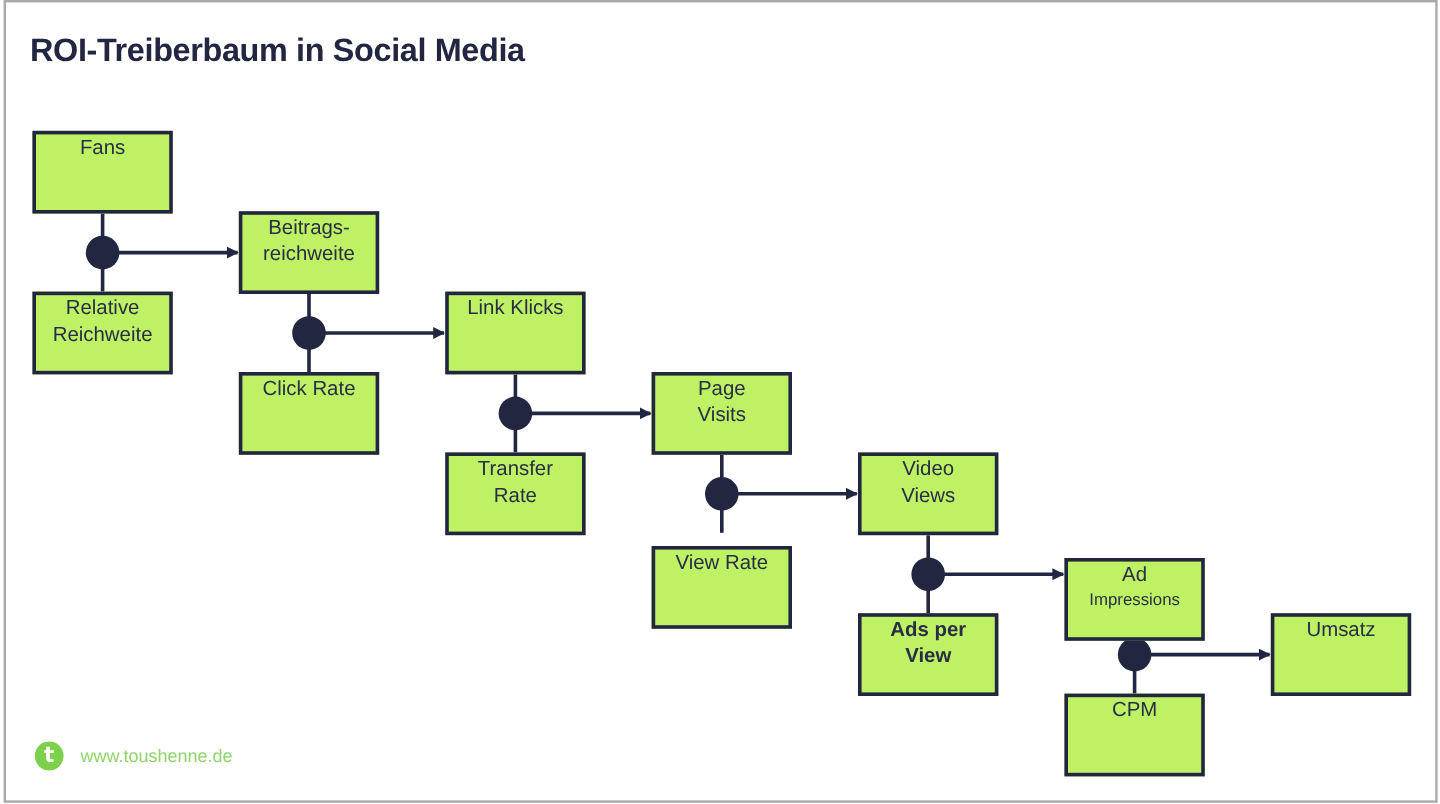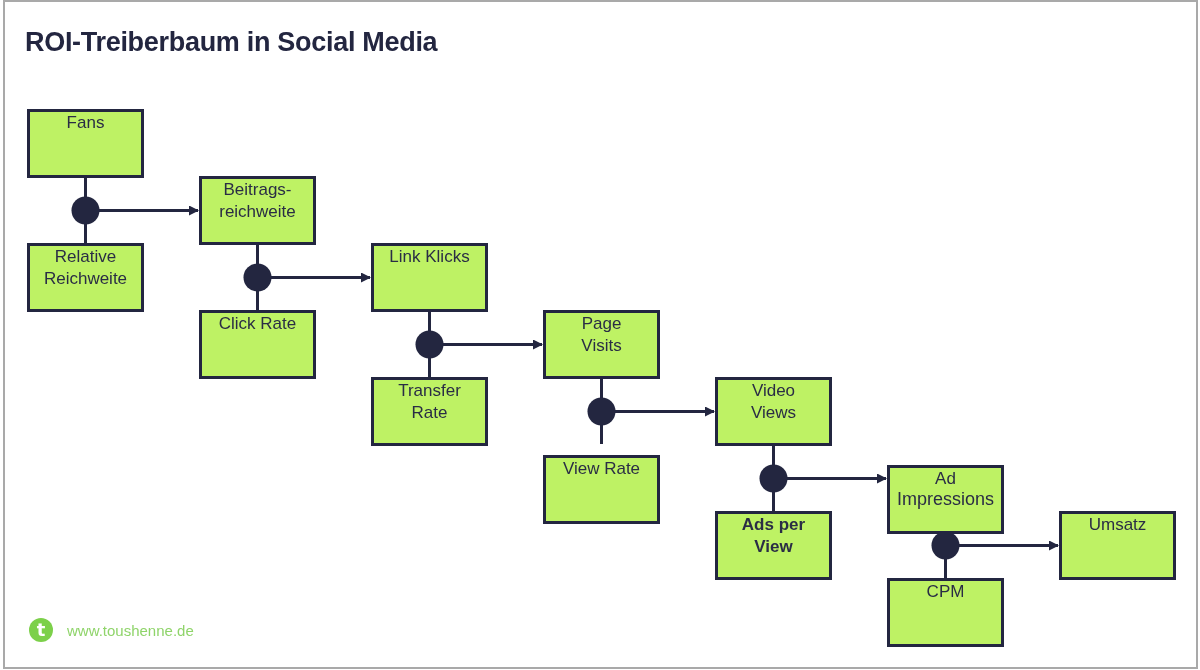--- a/index.html
+++ b/index.html
@@ -6,21 +6,21 @@
   body { width: 1200px; height: 670px; position: relative; overflow: hidden;
          font-family: "Liberation Sans", "DejaVu Sans", sans-serif; }
   .frame { position: absolute; left: 3px; top: 0px; width: 1191px; height: 665px;
            border: 2px solid #a9a9a9; background: #ffffff; box-sizing: content-box; }
   .title { position: absolute; left: 25px; top: 27px; font-size: 27px; font-weight: bold;
            color: #232640; letter-spacing: -0.3px; white-space: nowrap; margin: 0; }
   .box { position: absolute; width: 111px; height: 63px; border: 3px solid #232640;
          background: #bef264; display: flex; flex-direction: column; align-items: center;
          justify-content: flex-start; text-align: center; color: #2a2d45; font-size: 17px;
          line-height: 22px; box-sizing: content-box; }
-  .box .sub { font-size: 18px; line-height: 18px; }
+  .box .sub { font-size: 14px; line-height: 18px; }
   svg.wires { position: absolute; left: 0; top: 0; }
   .footer { position: absolute; left: 29px; top: 618px; display: flex; align-items: center; }
   .logo { width: 24px; height: 24px; border-radius: 50%; background: #7cd04a; color: #fff;
           font-weight: bold; font-size: 18px; line-height: 24px; text-align: center;
           font-family: "DejaVu Sans", sans-serif; }
   .url { margin-left: 14px; color: #8fd46a; font-size: 15px; }
 </style>
 </head>
 <body>
 

